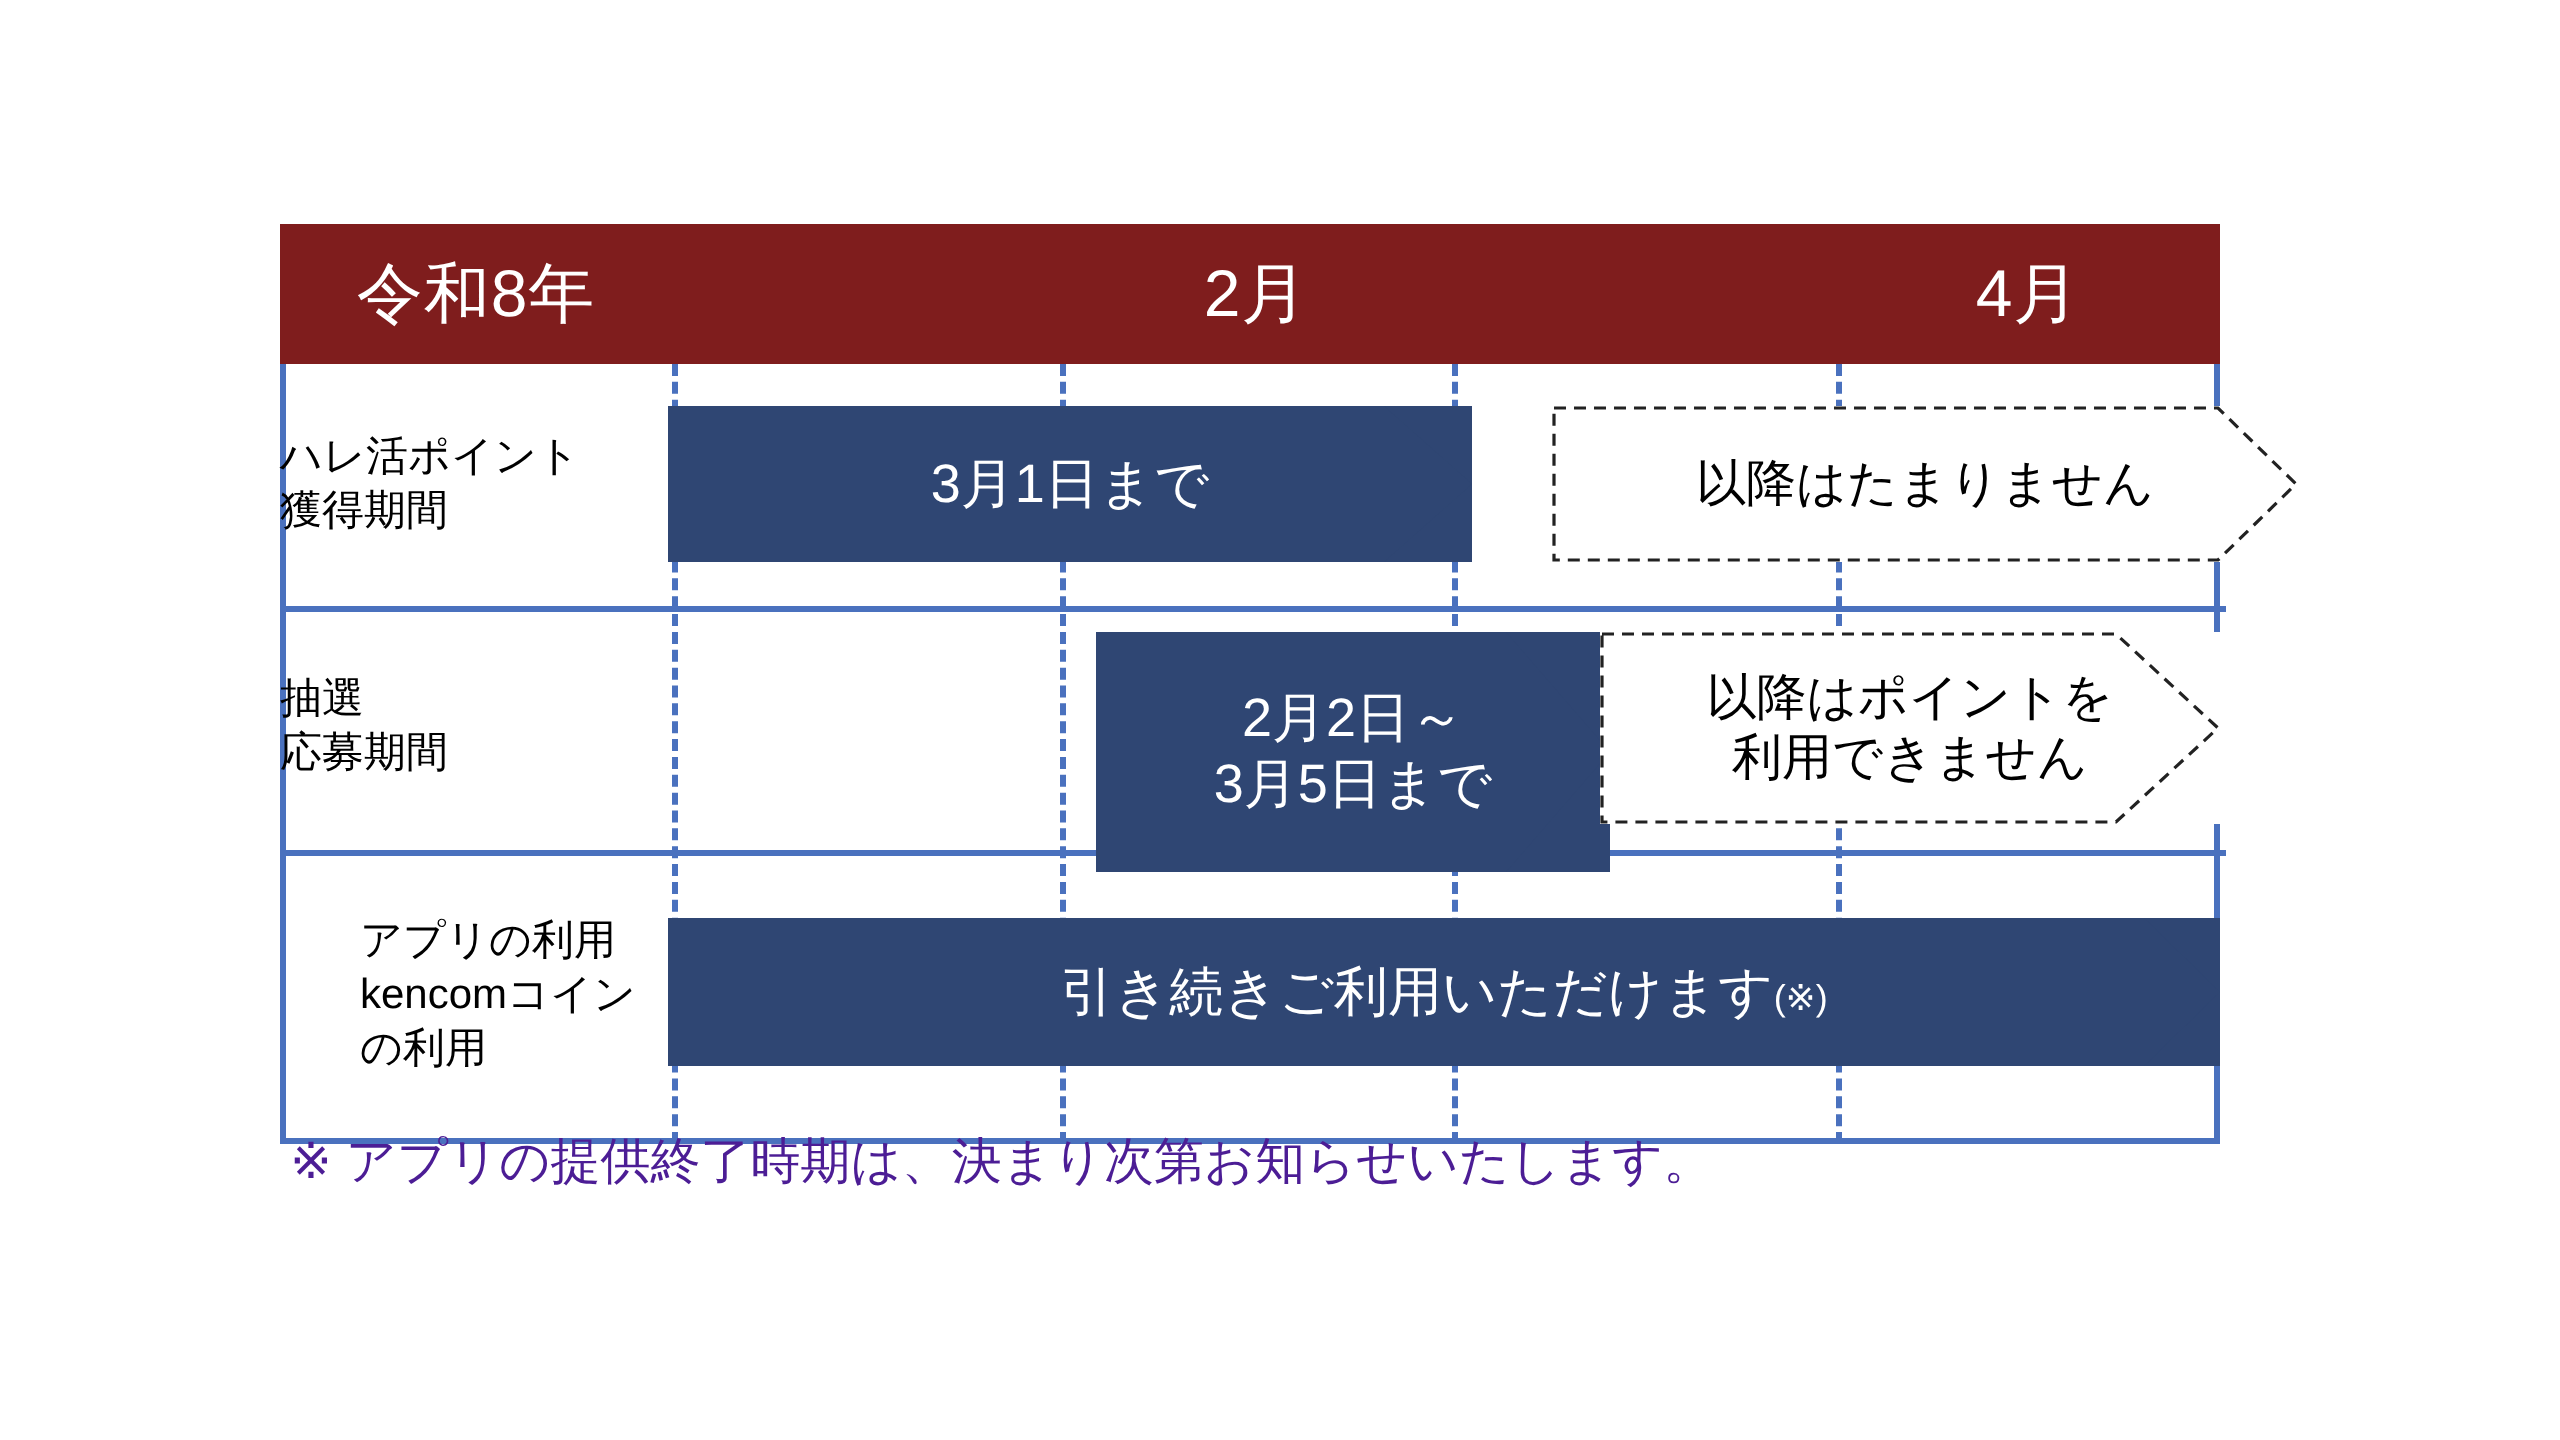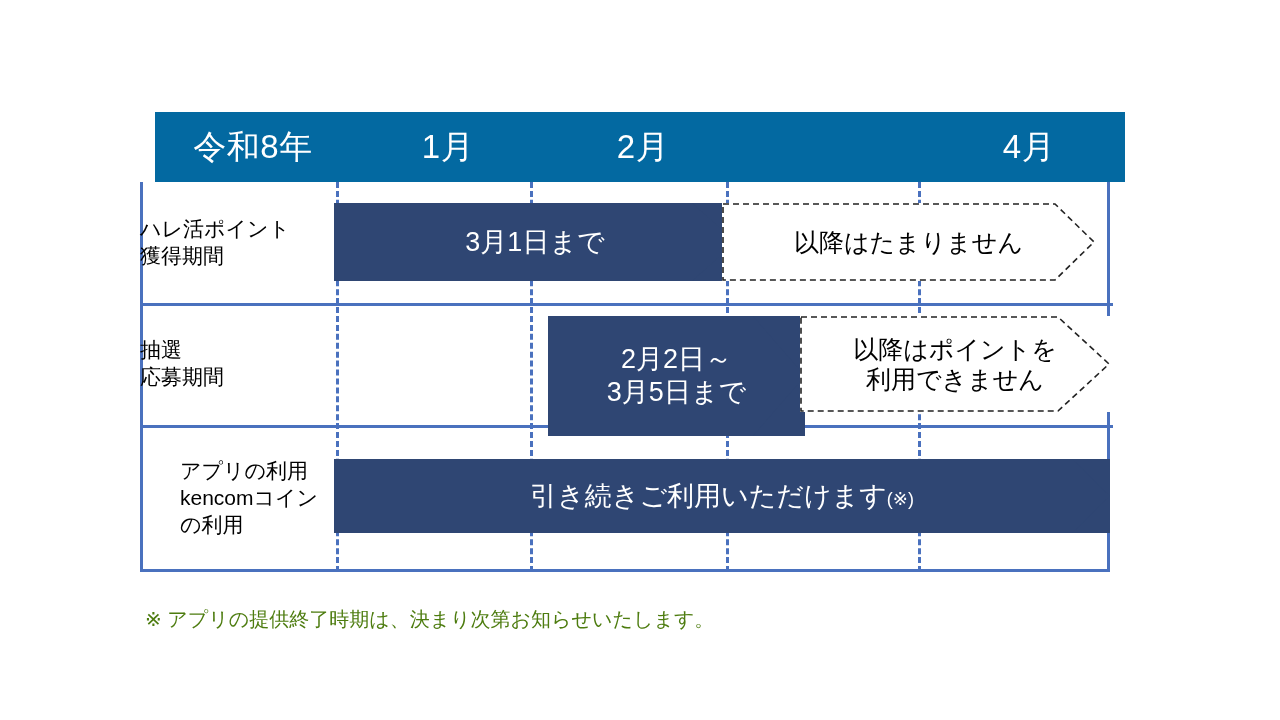--- a/index.html
+++ b/index.html
@@ -17,23 +17,22 @@
   .table-frame{
     position:absolute;
     left:140px;top:112px;
     width:970px;height:460px;
   }
 
   
   .header-row{
     position:absolute;left:0;top:0;
     width:970px;height:70px;
-    background:#0369a1;
+    background:#7f1d1d;
     box-sizing:border-box;
-    margin-left:15px;
   }
   .header-cell{
     position:absolute;top:0;height:70px;
     display:flex;align-items:center;justify-content:center;
     color:#ffffff;
     font-size:33px;
     letter-spacing:0.5px;
     white-space:nowrap;
   }
   .hc-0{left:0px;width:196px;}
@@ -103,41 +102,40 @@
     font-size:25px;
     line-height:1.22;
   }
   .arrow svg{position:absolute;left:0;top:0;width:100%;height:100%;}
   .arrow .lbl{position:relative;z-index:2;padding:0 6px;}
   .arrow-solid .lbl{ text-shadow:none; }
   .note-small{font-size:18px;}
 
   
   #arrow-r1-solid{left:334px;top:203px;width:402px;height:78px;}
-  #arrow-r1-dashed{left:722px;top:203px;width:373px;height:78px;}
+  #arrow-r1-dashed{left:776px;top:203px;width:373px;height:78px;}
   #arrow-r2-solid{left:548px;top:316px;width:257px;height:120px;}
   #arrow-r2-dashed{left:800px;top:316px;width:310px;height:96px;}
   #arrow-r3-solid{left:334px;top:459px;width:776px;height:74px;}
 
   
   .footnote{
-    position:absolute;left:145px;top:606px;
-    font-size:20px;color:#4d7c0f;white-space:nowrap;
+    position:absolute;left:145px;top:564px;
+    font-size:25px;color:#4c1d95;white-space:nowrap;
   }
 </style>
 </head>
 <body>
 
 <div id="stage">
 
   <div class="table-frame">
 
     <div class="header-row">
       <div class="header-cell hc-0">令和8年</div>
-      <div class="header-cell hc-1">1月</div>
       <div class="header-cell hc-2">2月</div>
       <div class="header-cell hc-4">4月</div>
     </div>
 
     <div class="body-area">
       <div class="row-sep rs-1"></div>
       <div class="row-sep rs-2"></div>
     </div>
 
     <div class="gridline gl-1"></div>

